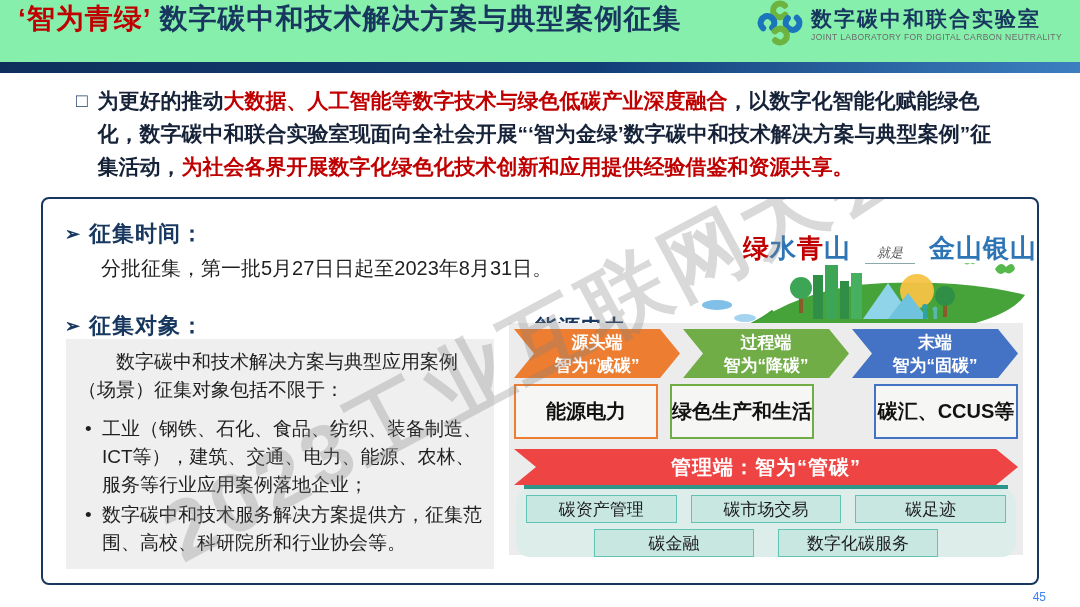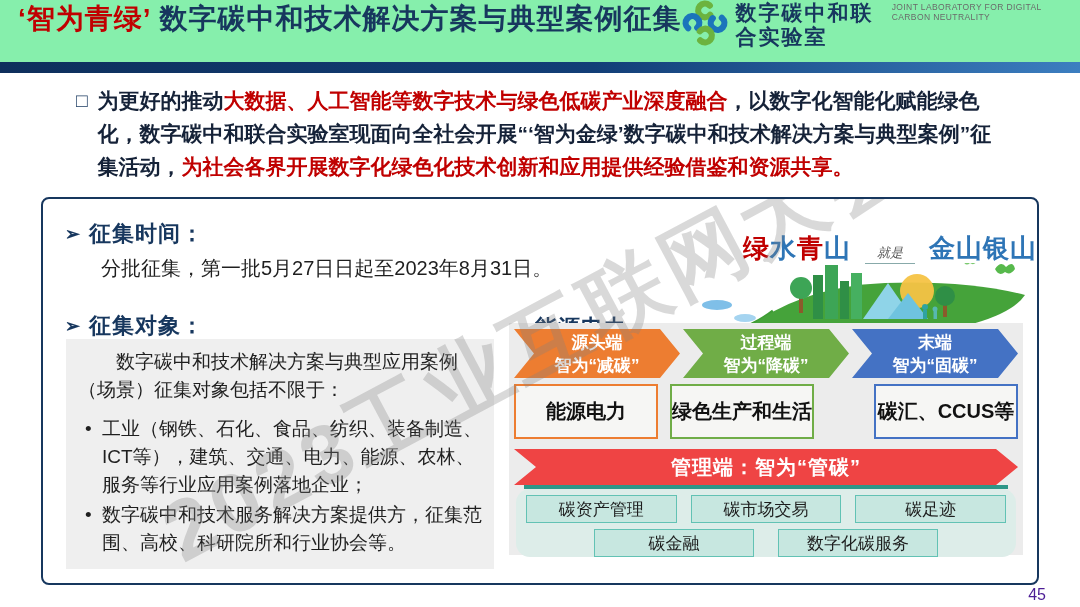--- a/index.html
+++ b/index.html
@@ -14,21 +14,21 @@
   
   .header {
     position:absolute; top:0; left:0; width:1080px; height:62px;
     display:flex; align-items:flex-start; justify-content:space-between;
     padding:0 14px 0 18px; background:#86efac;
   }
   .header-left { display:flex; align-items:baseline; gap:8px; white-space:nowrap; }
   .hdr-badge { color:#C00000; font-size:28px; font-weight:bold; letter-spacing:1px; }
   .hdr-title { color:#17375E; font-size:28px; font-weight:bold; letter-spacing:1px; }
   .header-right { display:flex; align-items:center; gap:8px; padding-right:4px; }
-  .logo-texts { display:flex; flex-direction:row; line-height:1.15; }
+  .logo-texts { display:flex; flex-direction:column; line-height:1.15; }
   .logo-cn { color:#17375E; font-size:21px; font-weight:bold; letter-spacing:2px; }
   .logo-en { color:#6a6a6a; font-size:8.5px; letter-spacing:0.4px; margin-top:2px; }
 
   .grad-bar {
     position:absolute; top:62px; left:0; width:1080px; height:11px;
     background:linear-gradient(90deg,#0e2f5c 0%, #123e77 55%, #3c7ec0 100%);
   }
 
   
   .intro {
@@ -117,21 +117,21 @@
   .mgmt-container { background:#DDEDE9; margin:0 2px; padding:6px 10px 6px 10px; height:68px;border-radius:14px; }
   .mgmt-row  { display:flex; gap:14px; }
   .mgmt-box {
     flex:1; height:28px; background:#C7E7E0; border:1.5px solid #62C2B4;
     display:flex; align-items:center; justify-content:center;
     font-size:17px; color:#1d1d1d;
   }
   .mgmt-row2 { display:flex; gap:24px; justify-content:center; margin-top:6px; }
   .mgmt-row2 .mgmt-box { flex:0 0 160px; }
 
-  .page-num { position:absolute; right:34px; bottom:3px; font-size:16px; color:#4c1d95; }
+  .page-num { position:absolute; right:34px; bottom:3px; font-size:12px; color:#3b82f6; }
 </style>
 </head>
 <body>
 
 <div class="header">
   <div class="header-left">
     <span class="hdr-badge">‘智为青绿’</span>
     <span class="hdr-title">数字碳中和技术解决方案与典型案例征集</span>
   </div>
   <div class="header-right">

